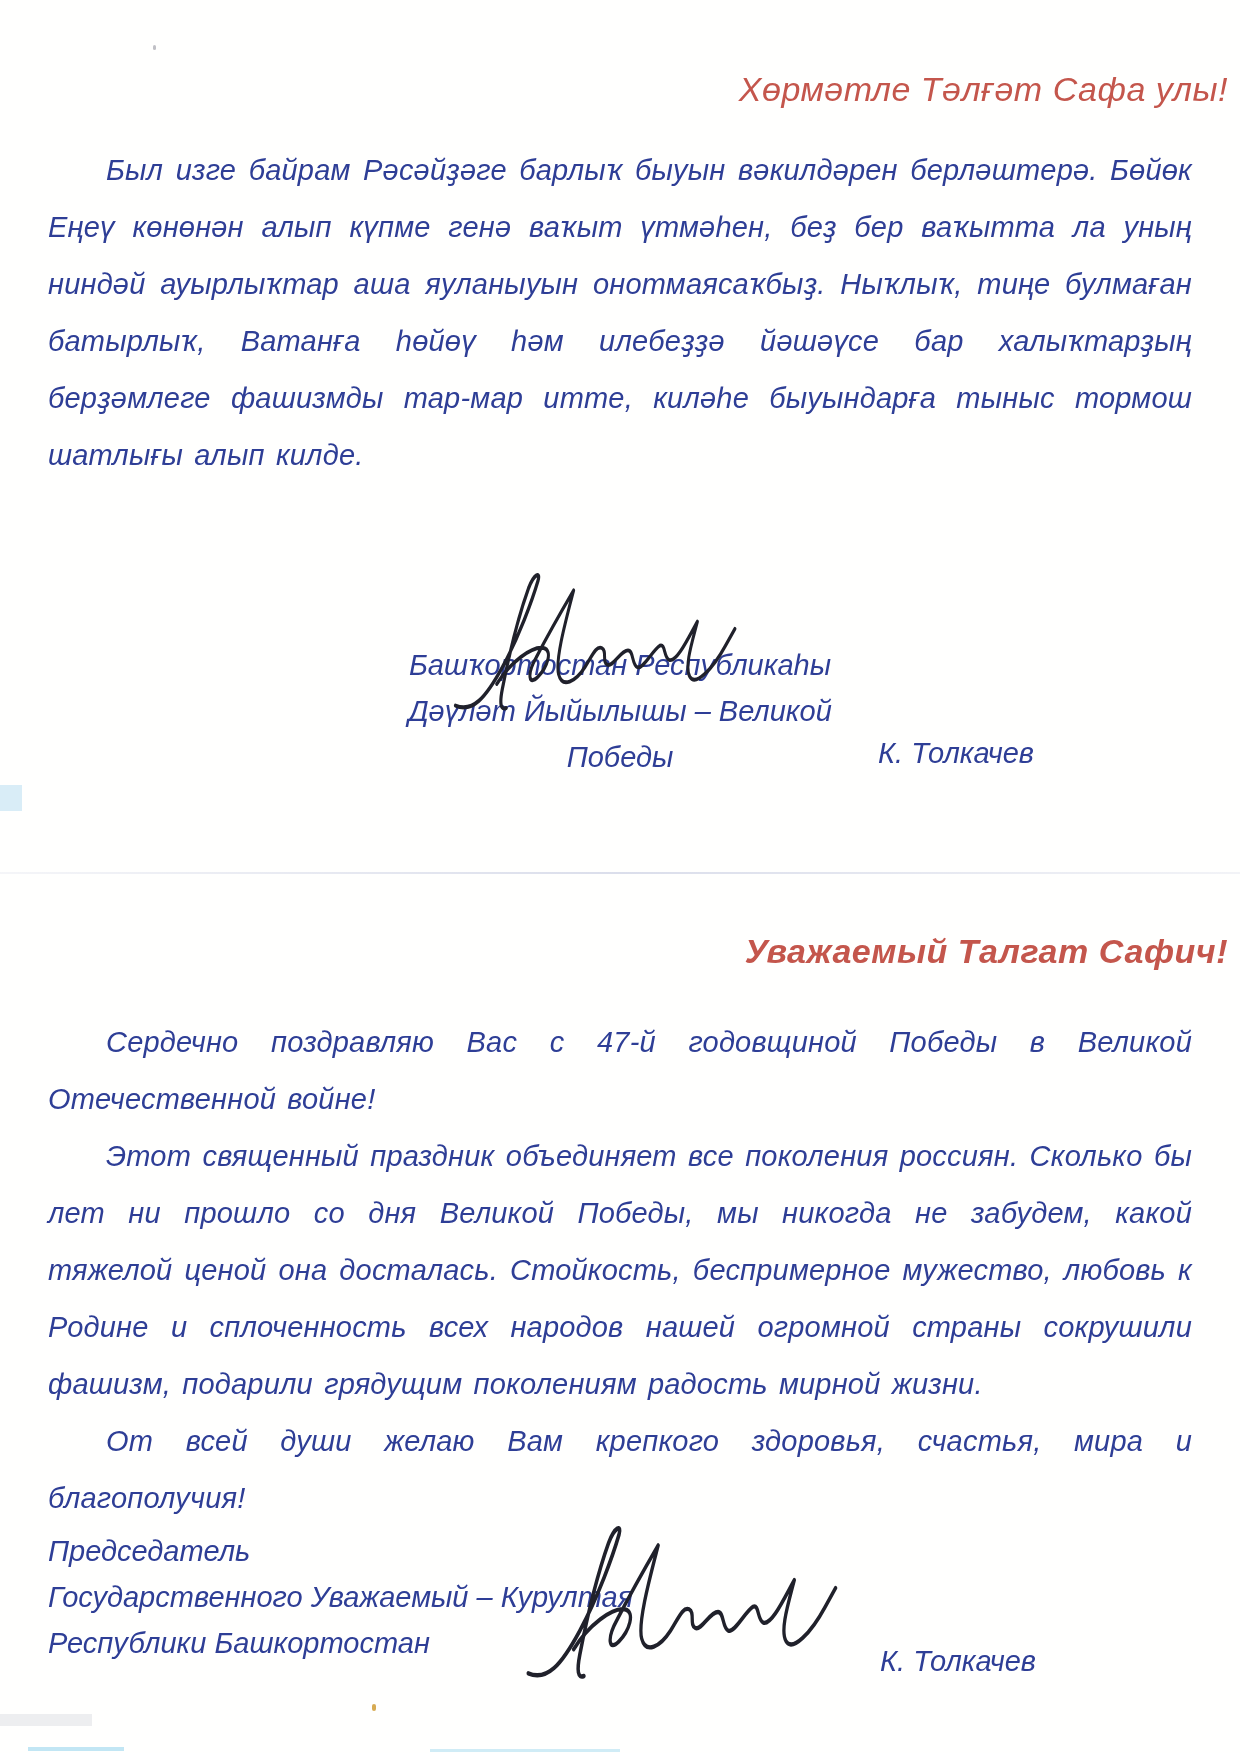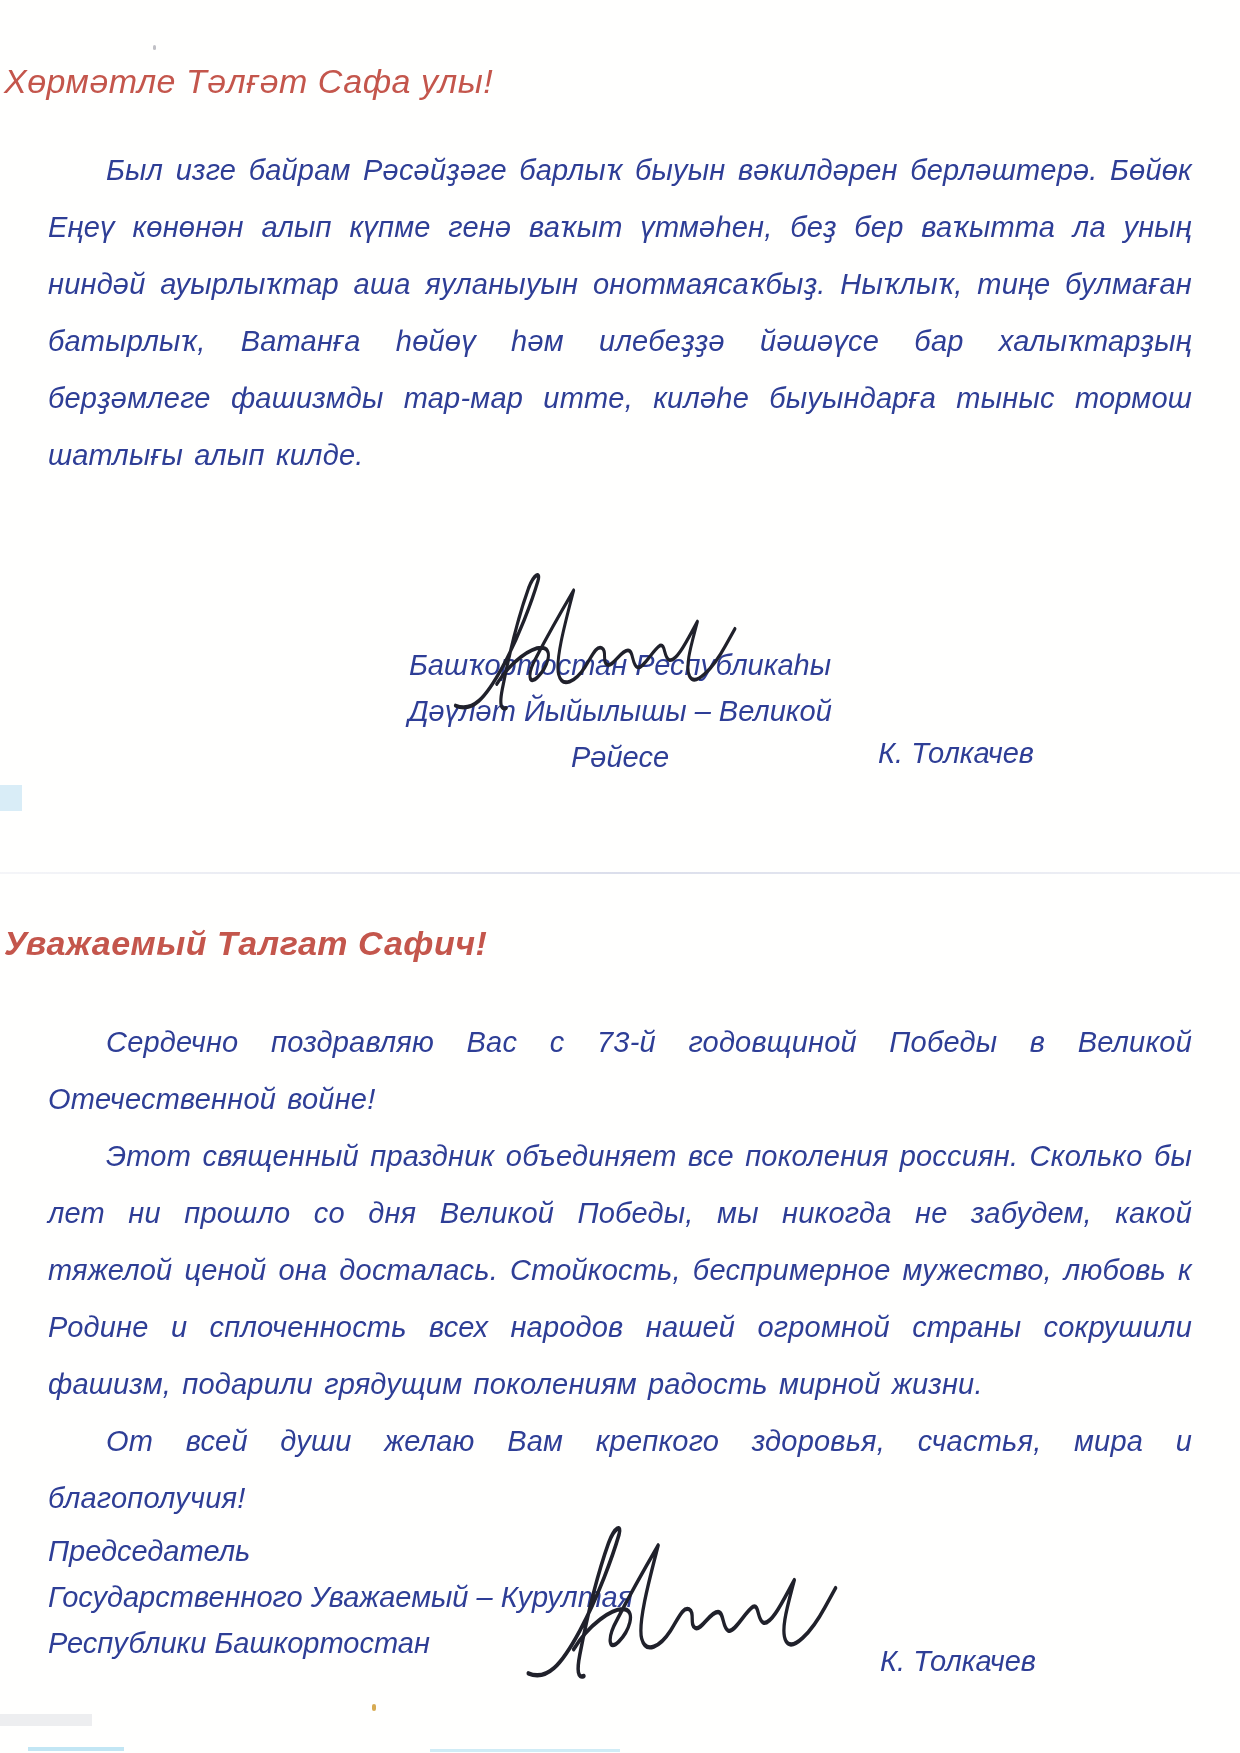--- a/index.html
+++ b/index.html
@@ -6,22 +6,22 @@
   .page{
     position:relative;
     width:1240px;height:1753px;
     background:#fffffe;
     overflow:hidden;
     font-family:"Liberation Sans", sans-serif;
     font-style:italic;
   }
   .letter-title{
     position:absolute;left:0;right:0;
-    margin:4px;
-    text-align:left;
+    margin:12px;
+    text-align:right;
     font-size:34px;
     font-weight:400;
     font-style:italic;
     color:#c4564c;
     letter-spacing:.5px;
   }
   .letter-body{
     position:absolute;left:48px;right:48px;
     color:#2e3e96;
     font-size:29px;
@@ -61,36 +61,36 @@
 
   <h1 class="letter-title" style="top:58px;">Хөрмәтле Тәлғәт Сафа улы!</h1>
 
   <div class="letter-body" style="top:142px;">
     <p>Был изге байрам Рәсәйҙәге барлыҡ быуын вәкилдәрен берләштерә. Бөйөк Еңеү көнөнән алып күпме генә ваҡыт үтмәһен, беҙ бер ваҡытта ла уның ниндәй ауырлыҡтар аша яуланыуын онотмаясаҡбыҙ. Ныҡлыҡ, тиңе булмаған батырлыҡ, Ватанға һөйөү һәм илебеҙҙә йәшәүсе бар халыҡтарҙың берҙәмлеге фашизмды тар-мар итте, киләһе быуындарға тыныс тормош шатлығы алып килде.</p>
   </div>
 
   <div class="sig-block" style="top:642px;text-align:center;">
     <div class="sig-line">Башҡортостан Республикаһы</div>
     <div class="sig-line">Дәүләт Йыйылышы – Великой</div>
-    <div class="sig-line">Рәйесе</div>
+    <div class="sig-line">Победы</div>
 
     <svg class="sig-svg" style="left:400px;top:-78px;" width="300" height="180" viewBox="0 0 320 150" preserveAspectRatio="none" aria-hidden="true">
       <path stroke-width="3.4" d="M8 118 C26 124 40 112 58 86 C76 60 90 30 96 14 C99 6 92 8 86 20 C74 46 64 80 58 104 C55 116 56 122 62 120"></path>
       <path stroke-width="3.2" d="M52 100 C66 82 90 68 102 70 C112 72 106 86 96 94 C86 102 84 92 94 78 C106 60 122 38 134 22 C126 46 114 80 118 92 C122 104 136 98 146 86 C154 76 158 68 164 70 C170 72 164 82 170 84 C176 86 184 72 192 72 C198 72 196 84 202 86 C208 88 218 72 226 68 C232 66 230 78 236 80 C244 82 256 62 266 48 C260 66 252 86 258 94 C264 102 282 88 296 68 L306 54"></path>
     </svg>
 
     <div class="sig-name" style="left:830px;top:88px;">К. Толкачев</div>
   </div>
 
   <div class="fold-line" style="top:872px;"></div>
 
   <h1 class="letter-title" style="top:920px;font-weight:bold;">Уважаемый Талгат Сафич!</h1>
 
   <div class="letter-body" style="top:1014px;">
-    <p>Сердечно поздравляю Вас с 73-й годовщиной Победы в Великой Отечественной войне!</p>
+    <p>Сердечно поздравляю Вас с 47-й годовщиной Победы в Великой Отечественной войне!</p>
     <p>Этот священный праздник объединяет все поколения россиян. Сколько бы лет ни прошло со дня Великой Победы, мы никогда не забудем, какой тяжелой ценой она досталась. Стойкость, беспримерное мужество, любовь к Родине и сплоченность всех народов нашей огромной страны сокрушили фашизм, подарили грядущим поколениям радость мирной жизни.</p>
     <p>От всей души желаю Вам крепкого здоровья, счастья, мира и благополучия!</p>
   </div>
 
   <div class="sig-block" style="top:1528px;">
     <div class="sig-line">Председатель</div>
     <div class="sig-line">Государственного Уважаемый – Курултая</div>
     <div class="sig-line">Республики Башкортостан</div>
 
     <svg class="sig-svg" style="left:472px;top:-12px;" width="330" height="200" viewBox="0 0 320 150" preserveAspectRatio="none" aria-hidden="true">

